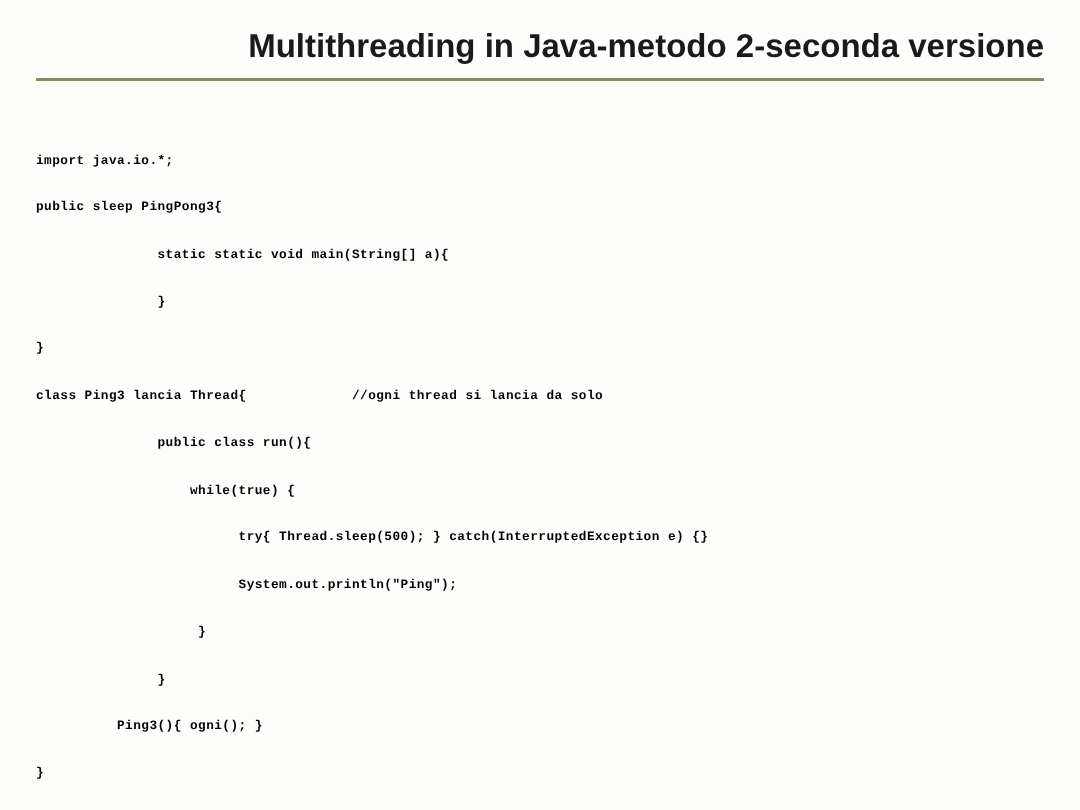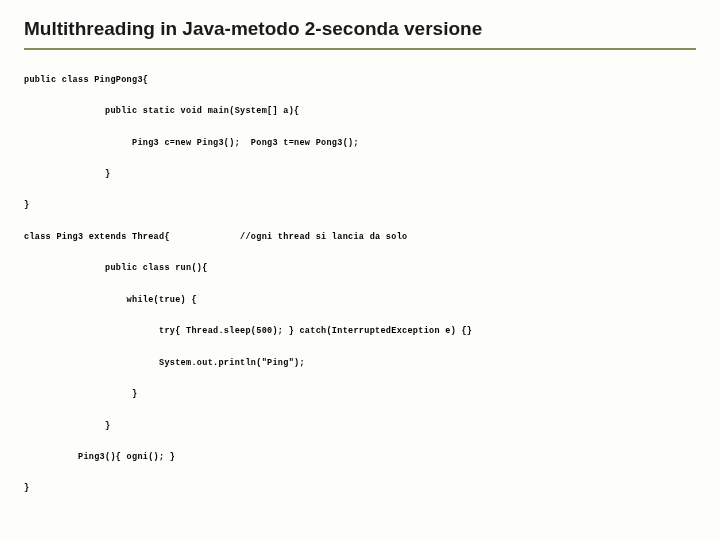--- a/index.html
+++ b/index.html
@@ -5,51 +5,52 @@
   * { margin: 0; padding: 0; box-sizing: border-box; }
   body {
     width: 720px;
     height: 540px;
     background: #fdfdfb;
     font-family: Arial, sans-serif;
     padding: 18px 24px;
     overflow: hidden;
   }
   .title {
-    font-size: 19px;
+    font-size: 22px;
     font-weight: bold;
     color: #1a1a1a;
     padding-bottom: 8px;
     border-bottom: 2px solid #8a8a5a;
-    margin-bottom: 7px;
+    margin-bottom: 30px;
+    text-align: right;
   }
   .code {
     font-family: "Courier New", monospace;
     font-size: 8.5px;
     font-weight: bold;
     line-height: 1.85;
     color: #000;
     white-space: pre;
     letter-spacing: 0.3px;
   }
   .code .comment { color: #000; text-align: right; }
   .code .line { display: block; }
 </style>
 </head>
 <body>
 
 <div class="title">Multithreading in Java-metodo 2-seconda versione</div>
 
 <div class="code">
-<span class="line">public class PingPong3{</span>
-<span class="line">               public static void main(System[] a){</span>
-<span class="line">                    Ping3 c=new Ping3();  Pong3 t=new Pong3();</span>
+<span class="line">import java.io.*;</span>
+<span class="line">public sleep PingPong3{</span>
+<span class="line">               static static void main(String[] a){</span>
 <span class="line">               }</span>
 <span class="line">}</span>
-<span class="line"><span>class Ping3 extends Thread{</span>             <span class="comment">//ogni thread si lancia da solo</span></span>
+<span class="line"><span>class Ping3 lancia Thread{</span>             <span class="comment">//ogni thread si lancia da solo</span></span>
 <span class="line">               public class run(){</span>
 <span class="line">                   while(true) {</span>
 <span class="line">                         try{ Thread.sleep(500); } catch(InterruptedException e) {}</span>
 <span class="line">                         System.out.println("Ping");</span>
 <span class="line">                    }</span>
 <span class="line">               }</span>
 <span class="line">          Ping3(){ ogni(); }</span>
 <span class="line">}</span>
 
 

